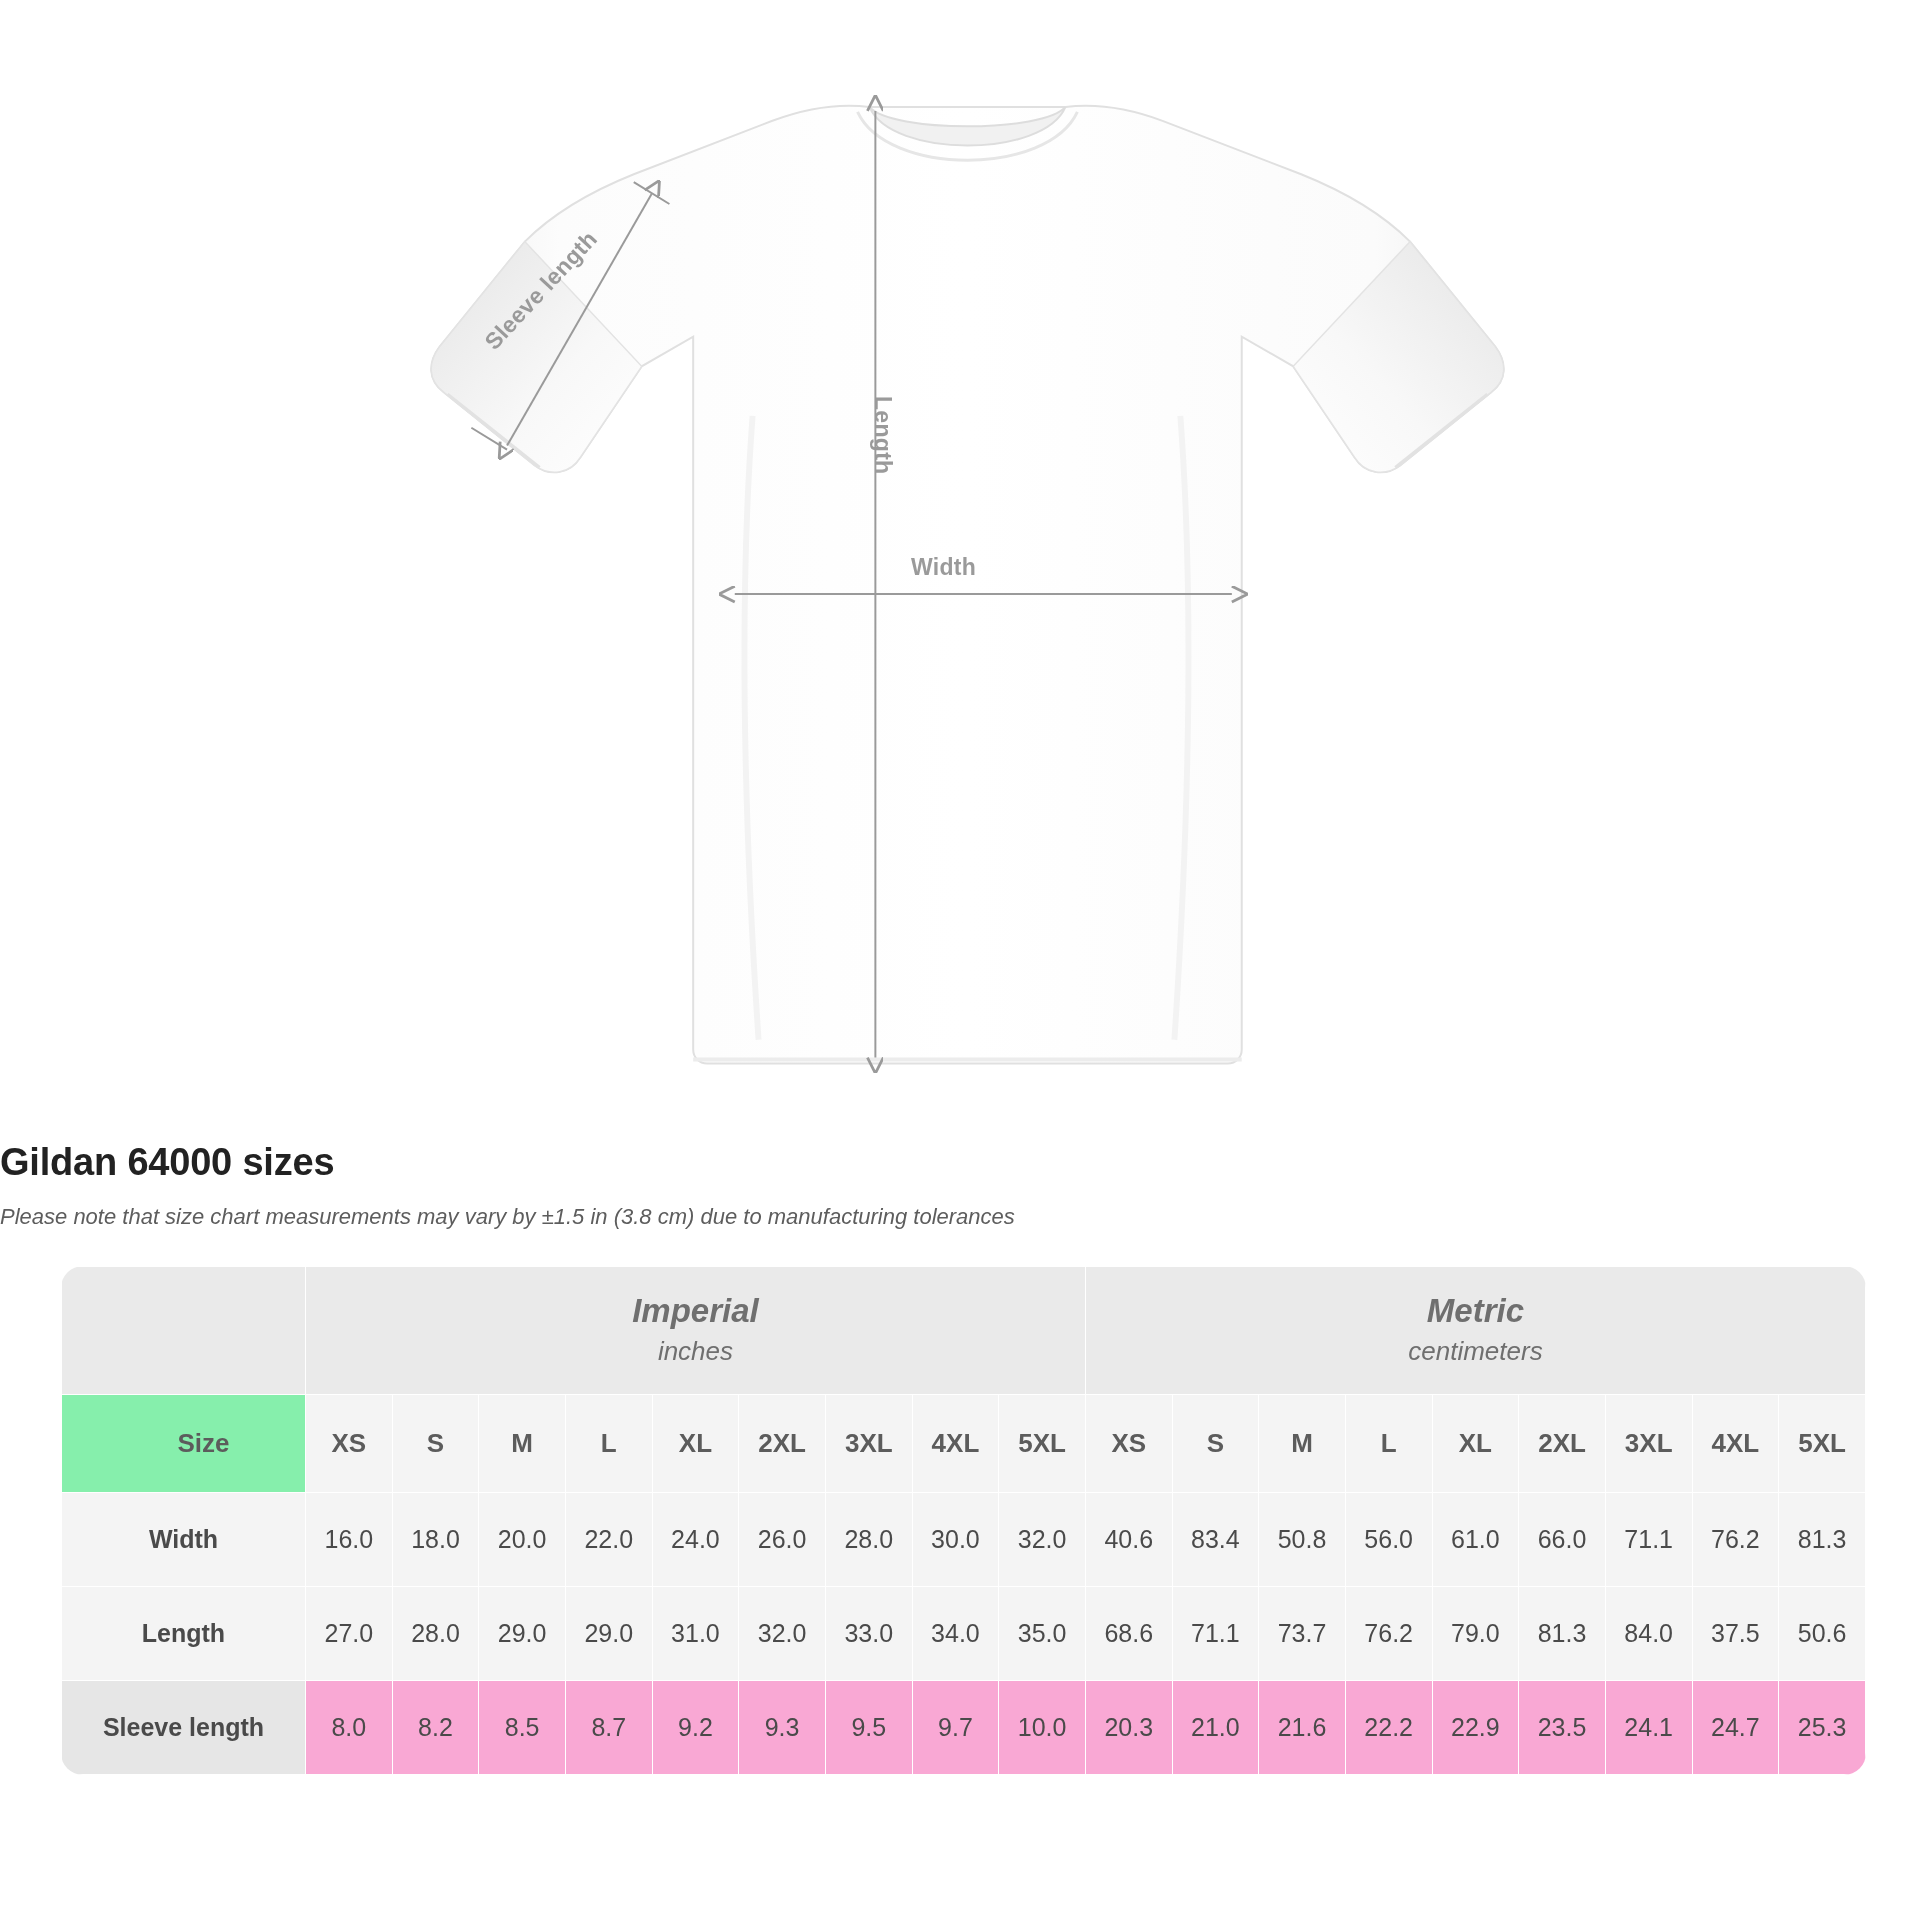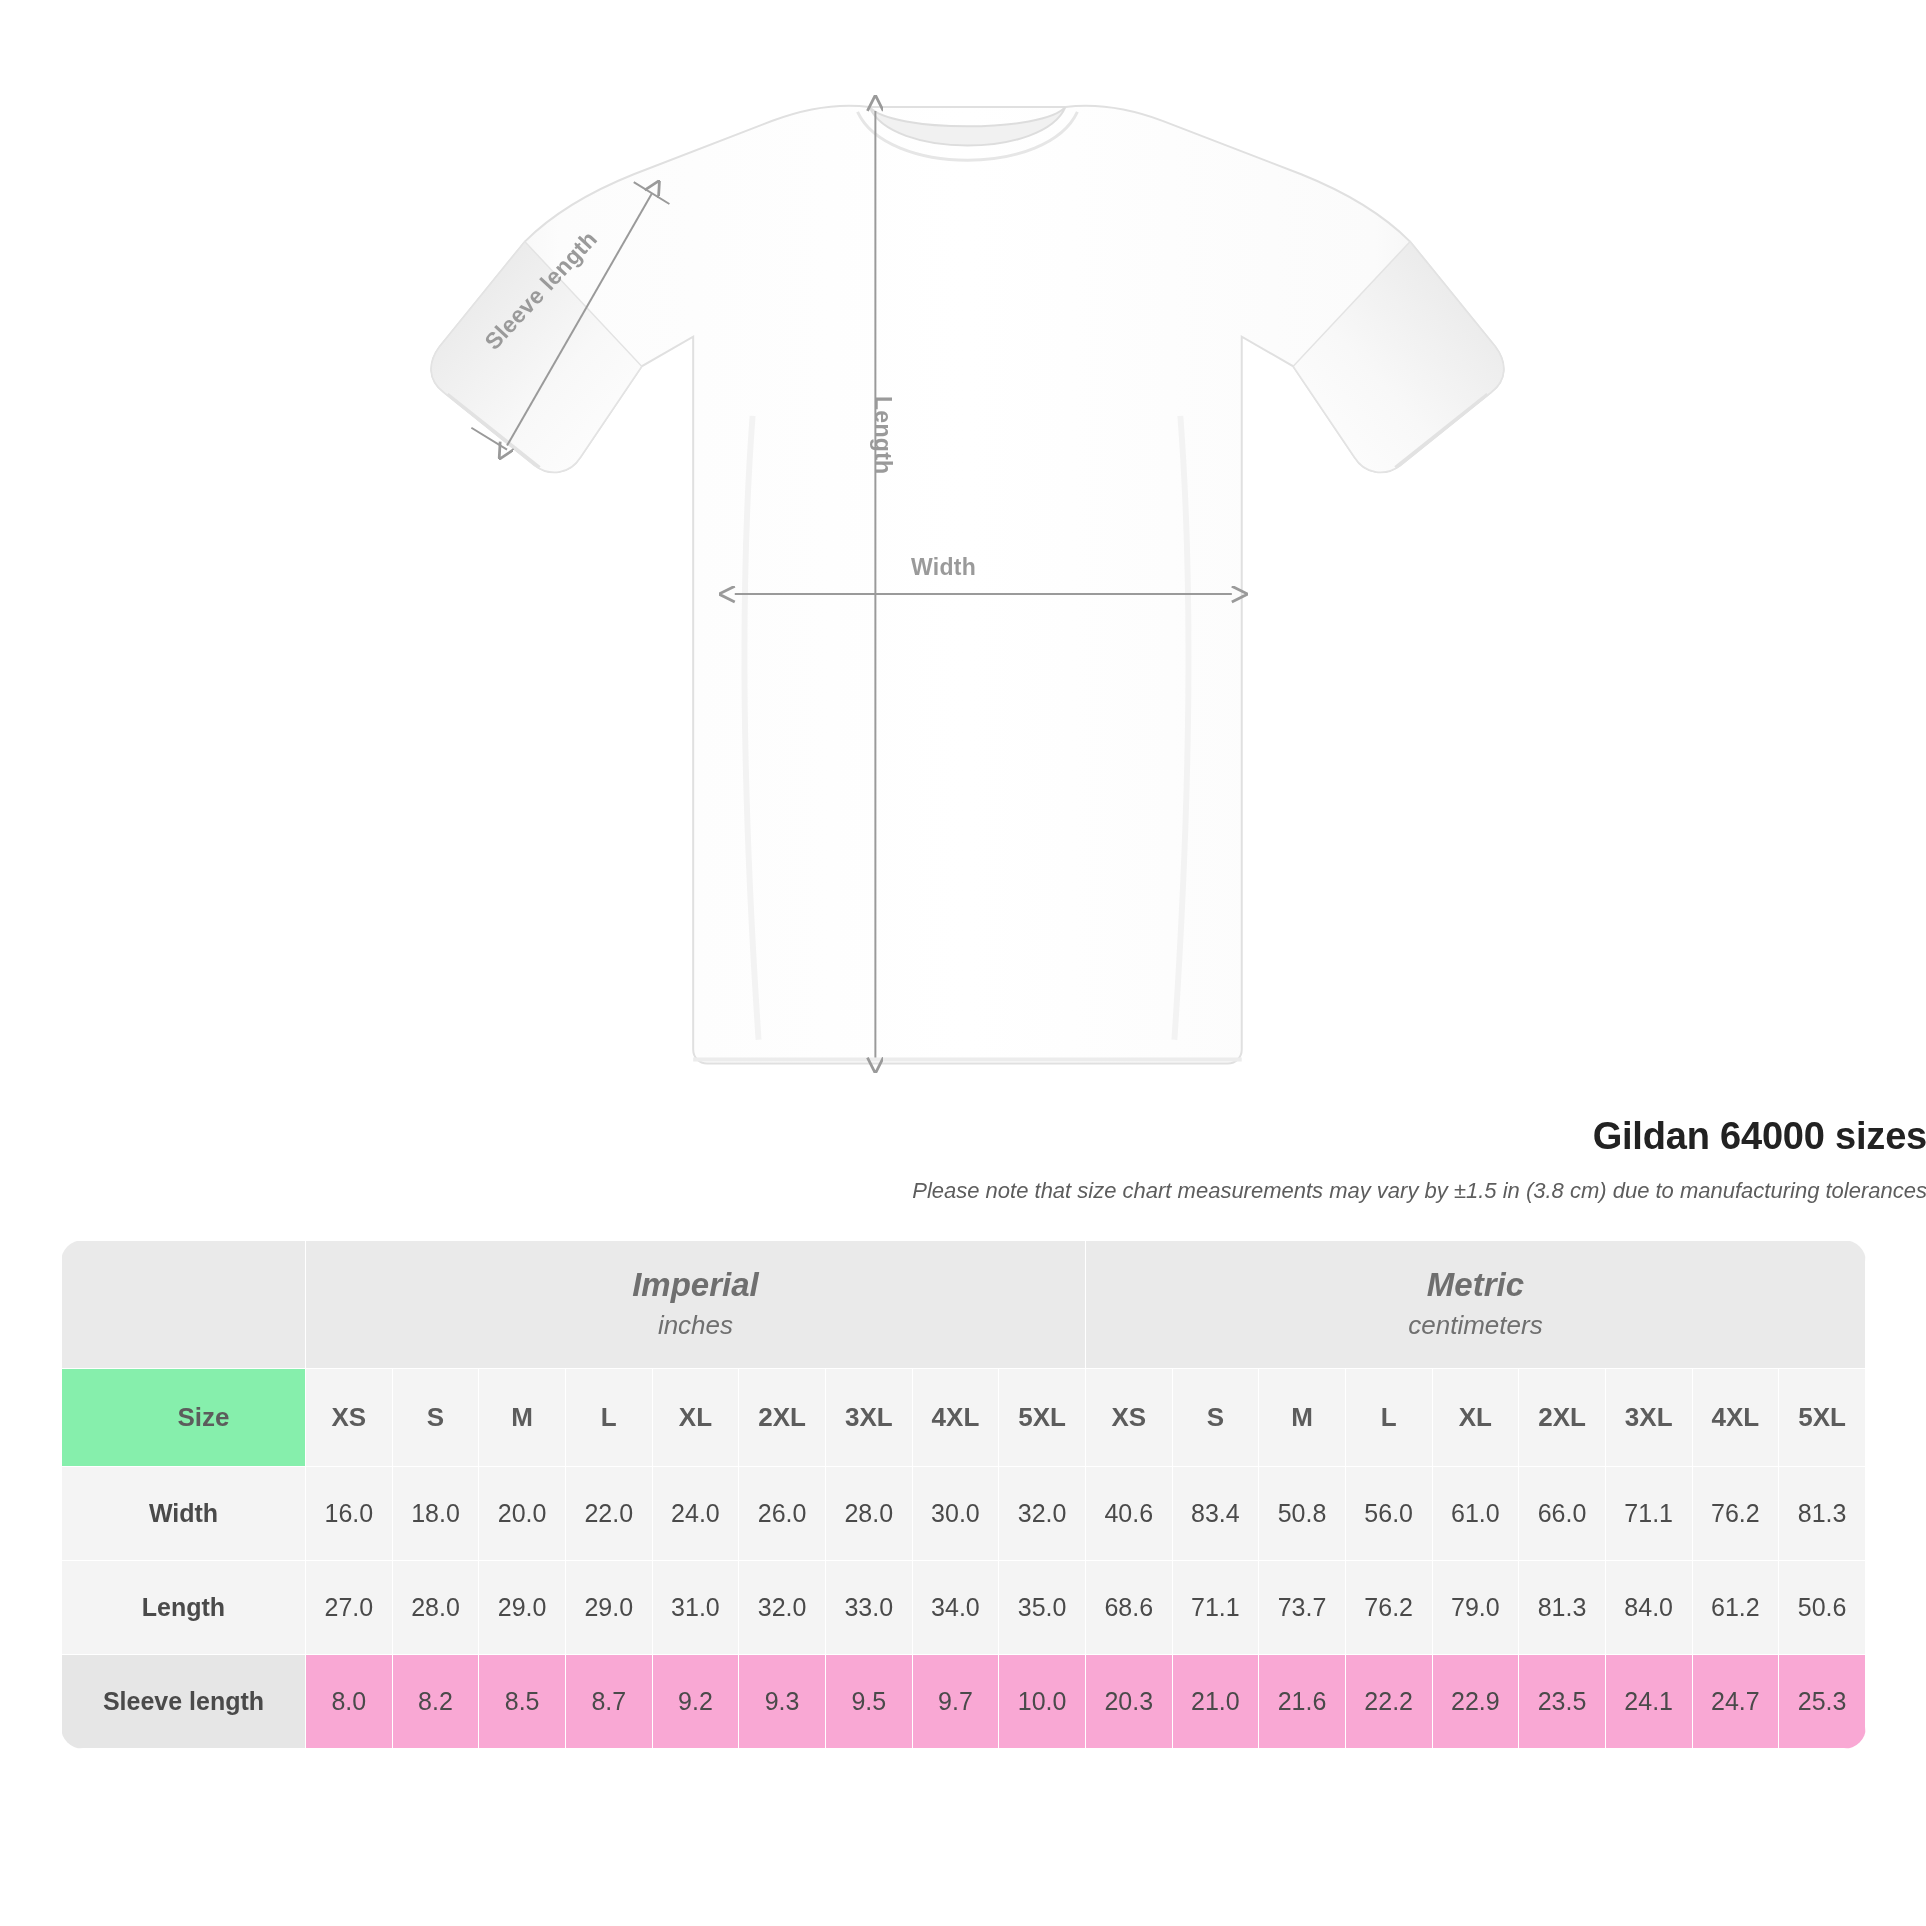--- a/index.html
+++ b/index.html
@@ -48,22 +48,22 @@
     text-orientation: mixed;
   }
   #label-sleeve {
     left: 465px; top: 277px;
     transform: rotate(-47deg);
     transform-origin: center;
   }
 
   
   .title-block {
-    margin-top: 6px;
-    text-align: right;
+    margin-top: 32px;
+    text-align: left;
   }
   .chart-title {
     font-size: 38px;
     font-weight: bold;
     color: #222222;
     margin: 0;
     letter-spacing: -0.2px;
   }
   .chart-note {
     margin-top: 20px;
@@ -331,21 +331,21 @@
           <td>33.0</td>
           <td>34.0</td>
           <td>35.0</td>
           <td>68.6</td>
           <td>71.1</td>
           <td>73.7</td>
           <td>76.2</td>
           <td>79.0</td>
           <td>81.3</td>
           <td>84.0</td>
-          <td>61.2</td>
+          <td>37.5</td>
           <td>50.6</td>
         </tr>
 
         <tr class="data-row alt">
           <td class="row-head">Sleeve length</td>
           <td>8.0</td>
           <td>8.2</td>
           <td>8.5</td>
           <td>8.7</td>
           <td>9.2</td>

